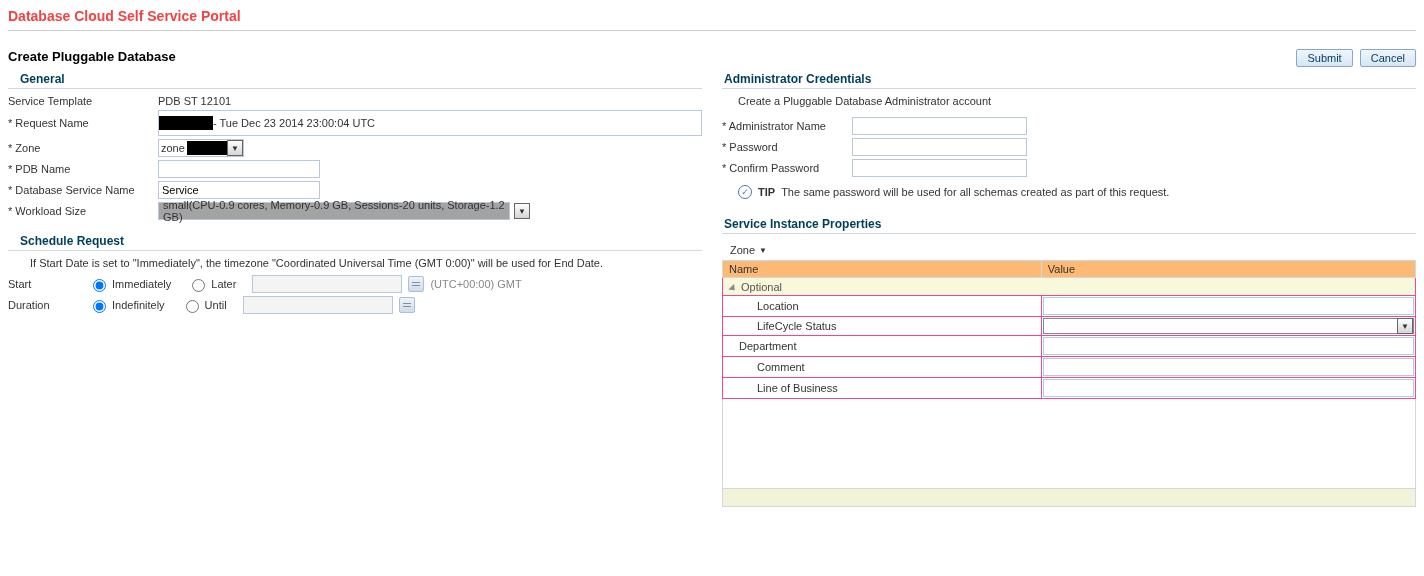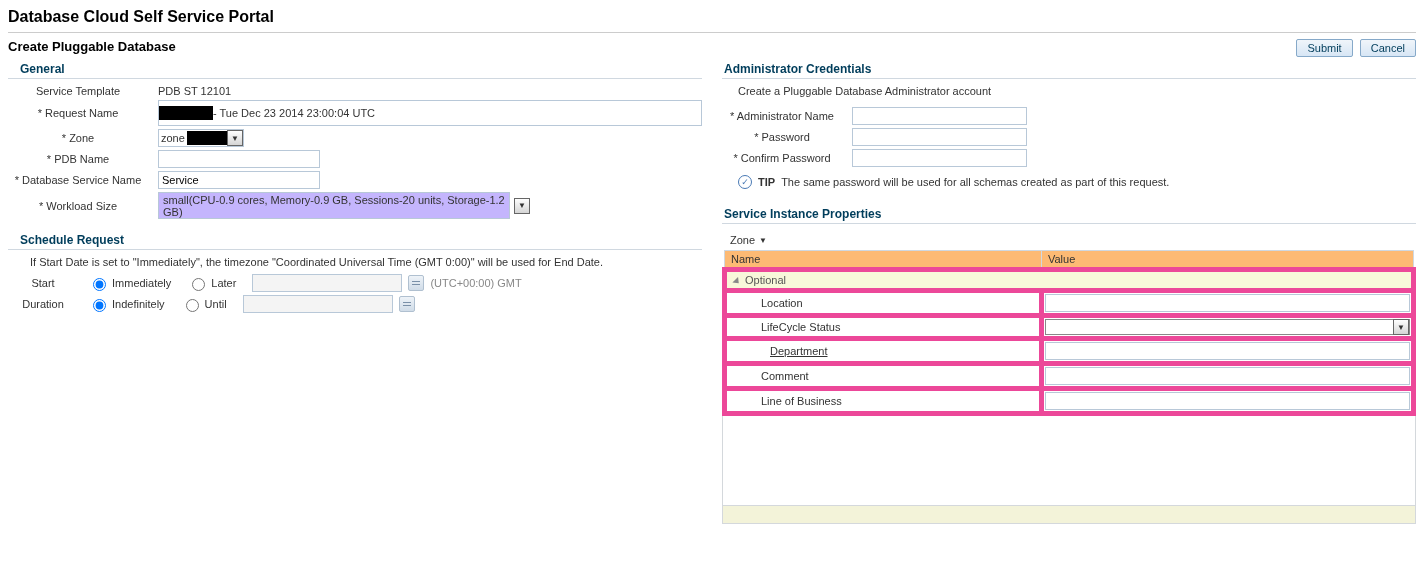--- a/index.html
+++ b/index.html
@@ -5,26 +5,26 @@
   * { box-sizing: border-box; }
   body {
     font-family: Tahoma, Arial, sans-serif;
     font-size: 11px;
     color: #333;
     margin: 0;
     padding: 4px 8px;
     background: #fff;
   }
   .portal-title {
-    color: #000000;
-    font-size: 16px;
+    color: #ef4444;
+    font-size: 14px;
     font-weight: bold;
     padding: 4px 0 6px 0;
     border-bottom: 1px solid #ccc;
-    margin-bottom: 4px;
+    margin-bottom: 16px;
   }
   .header-row {
     display: flex;
     justify-content: space-between;
     align-items: center;
   }
   .page-title {
     color: #000000;
     font-size: 13px;
     font-weight: bold;
@@ -54,21 +54,21 @@
     margin-bottom: 6px;
   }
   .form-row {
     display: flex;
     align-items: center;
     margin: 3px 0;
     font-size: 11px;
   }
   .form-label {
     width: 150px;
-    text-align: center;
+    text-align: left;
     padding-right: 10px;
     color: #333;
     white-space: nowrap;
   }
   .req::before {
     content: "* ";
     color: #333;
   }
   .form-value {
     flex: 1;
@@ -131,21 +131,21 @@
     font-size: 11px;
   }
   .tbl th {
     background:#fdba74;
     text-align:left;
     font-weight:normal;
     border:1px solid #d0d8e0;
     padding:2px 6px;
   }
   .tbl td {
-    border:5px solid #ec4899;
+    border:1px solid #ec4899;
     padding:2px 6px;
     height:18px;
   }
   .group-row td {
     background:#f8f8da;
     font-weight:normal;
     color:#555;
   }
   .tree-tri {
     display:inline-block;
@@ -224,21 +224,21 @@
     </div>
 
     <div class="form-row">
       <div class="form-label req">Database Service Name</div>
       <div class="form-value"><input type="text" class="w160" value="Service" style=""></div>
     </div>
 
     <div class="form-row">
       <div class="form-label req">Workload Size</div>
       <div class="form-value" style="display:flex;align-items:center;gap:4px;">
-        <span style="border:1px solid #b8c8d8;height:27px;display:inline-flex;align-items:center;padding:0 4px;width:352px;background:#c4b5fd;">small(CPU-0.9 cores, Memory-0.9 GB, Sessions-20 units, Storage-1.2 GB)</span>
+        <span style="border:1px solid #b8c8d8;height:18px;display:inline-flex;align-items:center;padding:0 4px;width:352px;background:#a3a3a3;">small(CPU-0.9 cores, Memory-0.9 GB, Sessions-20 units, Storage-1.2 GB)</span>
         <span class="drop-btn">▼</span>
       </div>
     </div>
 
     <div class="section-title" style="margin-top:10px;">Schedule Request</div>
     <div class="note">If Start Date is set to "Immediately", the timezone "Coordinated Universal Time (GMT 0:00)" will be used for End Date.</div>
 
     <div class="form-row radio-row">
       <div class="form-label" style="width:80px;">Start</div>
       <div class="form-value" style="display:flex;align-items:center;gap:6px;">
@@ -321,21 +321,21 @@
           <tr>
             <td style="padding-left: 34px;">LifeCycle Status</td>
             <td style="padding: 1px;">
               <div class="cell-drop">
                 <span></span>
                 <span class="drop-btn">▼</span>
               </div>
             </td>
           </tr>
           <tr>
-            <td style="padding-left: 43px; text-decoration: underline;">Department</td>
+            <td style="padding-left: 16px;">Department</td>
             <td style="padding: 1px;"><input type="text" class="cell-input" style=""></td>
           </tr>
           <tr>
             <td style="padding-left: 34px;">Comment</td>
             <td style="padding: 1px;"><input type="text" class="cell-input" style=""></td>
           </tr>
           <tr>
             <td style="padding-left: 34px;">Line of Business</td>
             <td style="padding: 1px;"><input type="text" class="cell-input" style=""></td>
           </tr>

